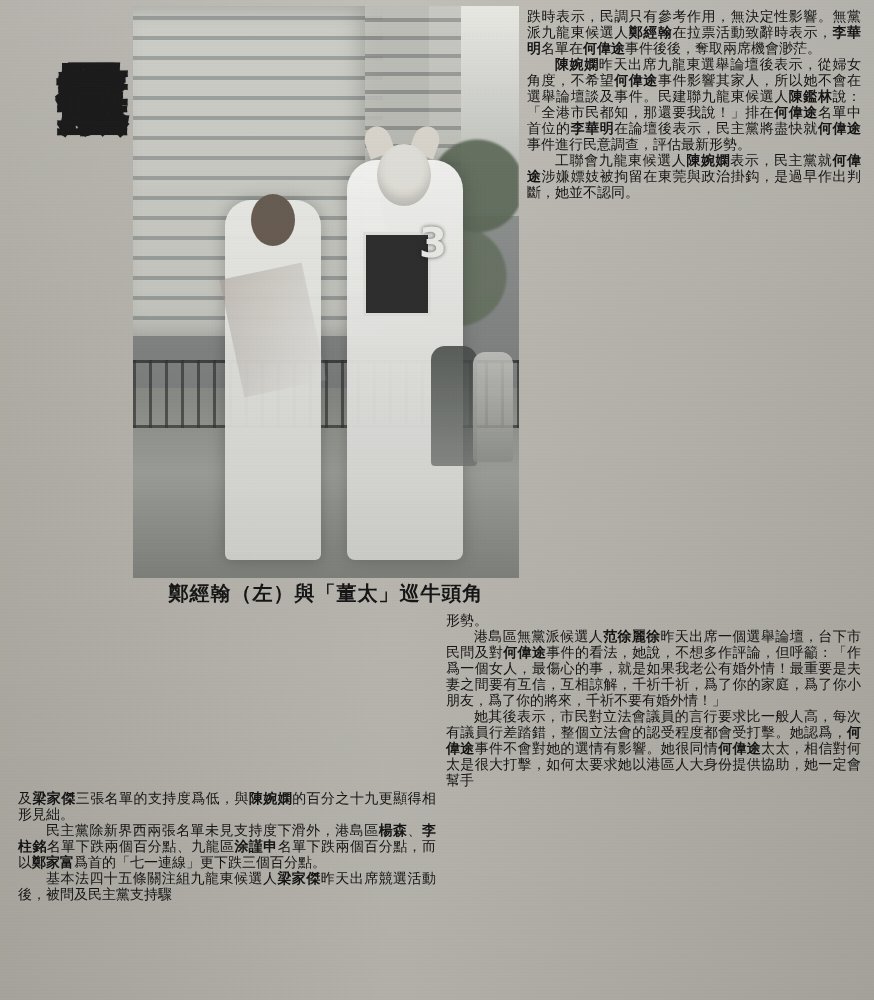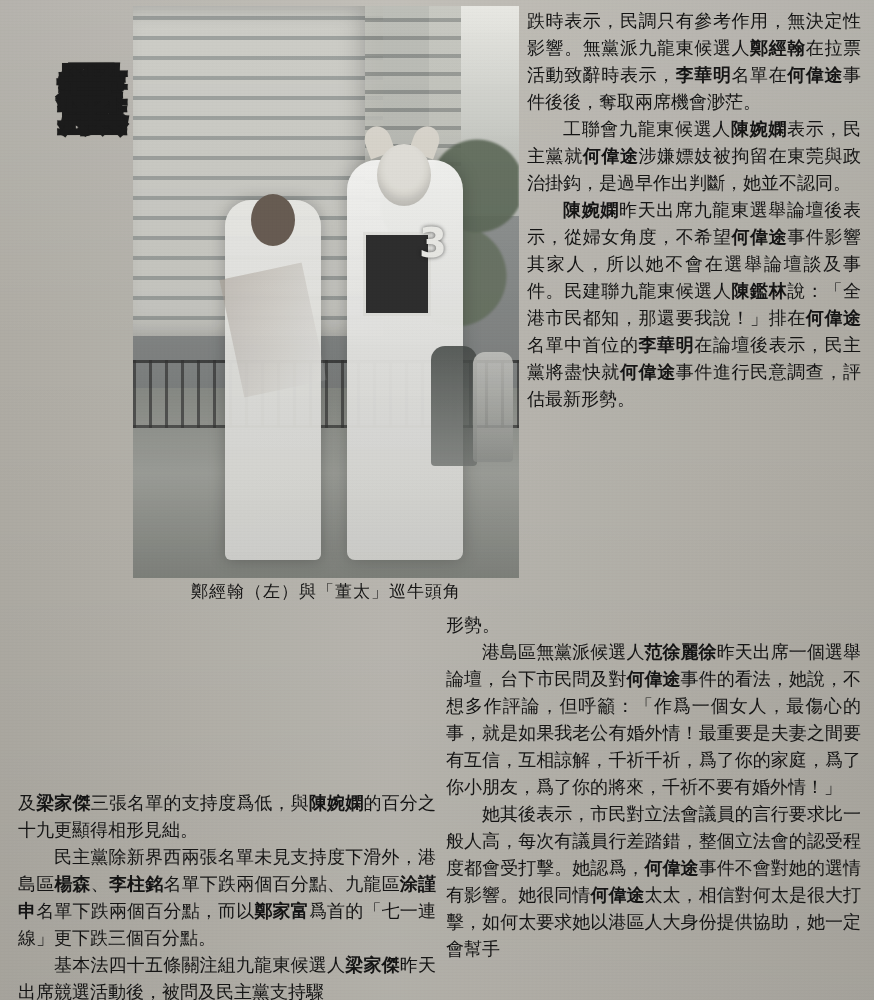--- a/index.html
+++ b/index.html
@@ -166,32 +166,32 @@
     mix-blend-mode: multiply;
   }
 
   .caption {
     position: absolute;
     left: 133px;
     top: 580px;
     width: 386px;
     text-align: center;
     font-family: "DejaVu Serif", serif;
-    font-weight: 400;
-    font-size: 17px;
+    font-weight: 700;
+    font-size: 20px;
     color: #151515;
     letter-spacing: 1px;
   }
 
   
   .col {
     position: absolute;
     font-family: Liberation Sans, sans-serif;
-    font-size: 18px;
-    line-height: 27px;
+    font-size: 14px;
+    line-height: 16px;
     color: #141414;
     text-align: justify;
     text-justify: inter-ideograph;
   }
   .col p {
     margin: 0;
   }
   .col p.indent {
     text-indent: 2em;
   }
@@ -247,22 +247,22 @@
       <div class="fig-c"></div>
       <div class="fig-d"></div>
       <div class="photo-overlay"></div>
     </div>
   </div>
 
   <div class="caption">鄭經翰（左）與「董太」巡牛頭角</div>
 
   <div class="col" id="col-right">
     <p>跌時表示，民調只有參考作用，無決定性影響。無黨派九龍東候選人<b>鄭經翰</b>在拉票活動致辭時表示，<b>李華明</b>名單在<b>何偉途</b>事件後後，奪取兩席機會渺茫。</p>
+    <p class="indent"><b>陳婉嫻</b>昨天出席九龍東選舉論壇後表示，從婦女角度，不希望<b>何偉途</b>事件影響其家人，所以她不會在選舉論壇談及事件。民建聯九龍東候選人<b>陳鑑林</b>說：「全港市民都知，那還要我說！」排在<b>何偉途</b>名單中首位的<b>李華明</b>在論壇後表示，民主黨將盡快就<b>何偉途</b>事件進行民意調查，評估最新形勢。</p>
     <p class="indent">工聯會九龍東候選人<b>陳婉嫻</b>表示，民主黨就<b>何偉途</b>涉嫌嫖妓被拘留在東莞與政治掛鈎，是過早作出判斷，她並不認同。</p>
-    <p class="indent"><b>陳婉嫻</b>昨天出席九龍東選舉論壇後表示，從婦女角度，不希望<b>何偉途</b>事件影響其家人，所以她不會在選舉論壇談及事件。民建聯九龍東候選人<b>陳鑑林</b>說：「全港市民都知，那還要我說！」排在<b>何偉途</b>名單中首位的<b>李華明</b>在論壇後表示，民主黨將盡快就<b>何偉途</b>事件進行民意調查，評估最新形勢。</p>
   </div>
 
 
   <div class="col" id="col-widebottom">
     <p>及<b>梁家傑</b>三張名單的支持度爲低，與<b>陳婉嫻</b>的百分之十九更顯得相形見絀。</p>
     <p class="indent">民主黨除新界西兩張名單未見支持度下滑外，港島區<b>楊森</b>、<b>李柱銘</b>名單下跌兩個百分點、九龍區<b>涂謹申</b>名單下跌兩個百分點，而以<b>鄭家富</b>爲首的「七一連線」更下跌三個百分點。</p>
     <p class="indent">基本法四十五條關注組九龍東候選人<b>梁家傑</b>昨天出席競選活動後，被問及民主黨支持驟</p>
   </div>
 
   <div class="col" id="col-rightbottom">

